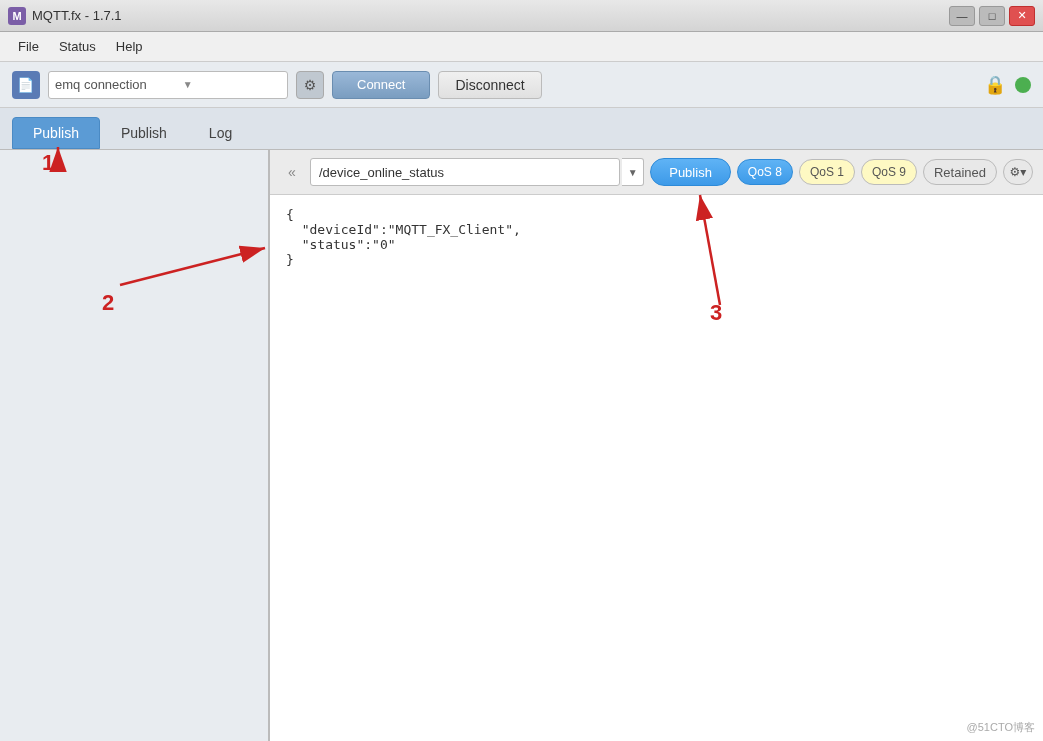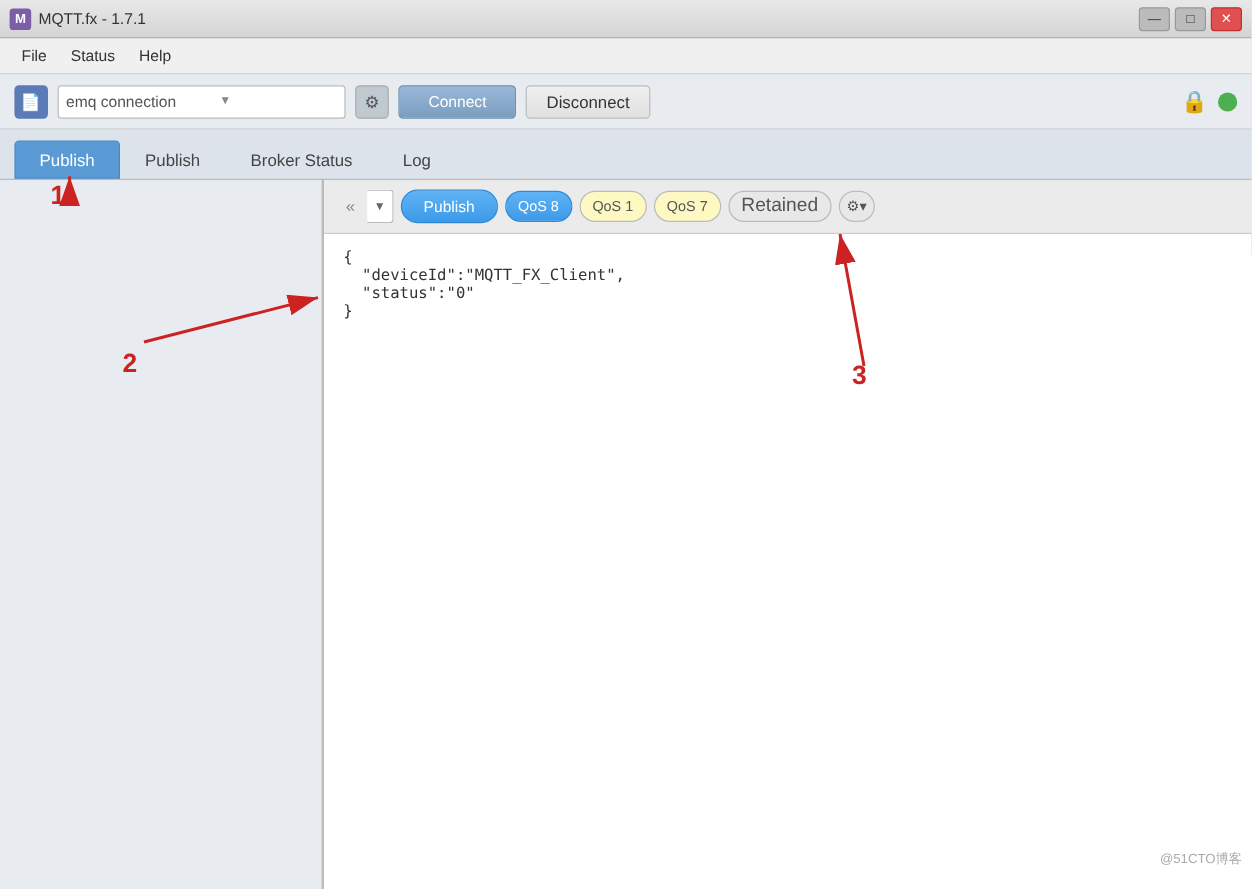--- a/index.html
+++ b/index.html
@@ -282,21 +282,21 @@
       color: white;
       border-color: #2d8ad8;
     }
     .retained-btn {
       height: 26px;
       padding: 0 10px;
       border: 1px solid #bbb;
       border-radius: 13px;
       background: #e8e8e8;
       cursor: pointer;
-      font-size: 16px;
+      font-size: 13px;
       color: #555;
     }
     .options-btn {
       height: 26px;
       width: 30px;
       border: 1px solid #bbb;
       border-radius: 13px;
       background: #e8e8e8;
       cursor: pointer;
       font-size: 12px;
@@ -369,39 +369,39 @@
   <button class="disconnect-btn">Disconnect</button>
   <div class="toolbar-right">
     <span class="lock-icon">🔒</span>
     <div class="status-dot"></div>
   </div>
 </div>
 
 <div class="tabs-bar">
   <div class="tab active">Publish</div>
   <div class="tab">Publish</div>
-  <div class="tab">Broker Status</div>
   <div class="tab">Log</div>
 </div>
 
 <div class="main">
 
   <div class="left-panel">
     
   </div>
 
   <div class="right-panel">
 
     <div class="publish-toolbar">
       <div class="back-btn">«</div>
+      <input class="topic-input" type="text" value="/device_online_status" style="">
       <div class="topic-dropdown-btn">▼</div>
       <button class="publish-btn">Publish</button>
       <button class="qos-btn active">QoS 8</button>
       <button class="qos-btn">QoS 1</button>
-      <button class="qos-btn">QoS 7</button>
+      <button class="qos-btn">QoS 9</button>
       <button class="retained-btn">Retained</button>
       <div class="options-btn">⚙▾</div>
     </div>
 
     <textarea class="message-editor" style="">{
   "deviceId":"MQTT_FX_Client",
   "status":"0"
 }</textarea>
 
   </div>
@@ -419,13 +419,13 @@
 
   <line x1="120" y1="285" x2="265" y2="248" stroke="#cc2222" stroke-width="2.5" marker-end="url(#arrowhead)"></line>
 
   <line x1="720" y1="305" x2="700" y2="195" stroke="#cc2222" stroke-width="2.5" marker-end="url(#arrowhead)"></line>
 
   <text x="42" y="170" fill="#cc2222" font-size="22" font-weight="bold" font-family="Arial">1</text>
   <text x="102" y="310" fill="#cc2222" font-size="22" font-weight="bold" font-family="Arial">2</text>
   <text x="710" y="320" fill="#cc2222" font-size="22" font-weight="bold" font-family="Arial">3</text>
 </svg>
 
-<div class="watermark" style="position:fixed;bottom:18px;right:8px;font-size:11px;color:#aaa;z-index:99;">@51CTO博客</div>
+<div class="watermark" style="position:fixed;bottom:6px;right:8px;font-size:11px;color:#aaa;z-index:99;">@51CTO博客</div>
 
 </body></html>

